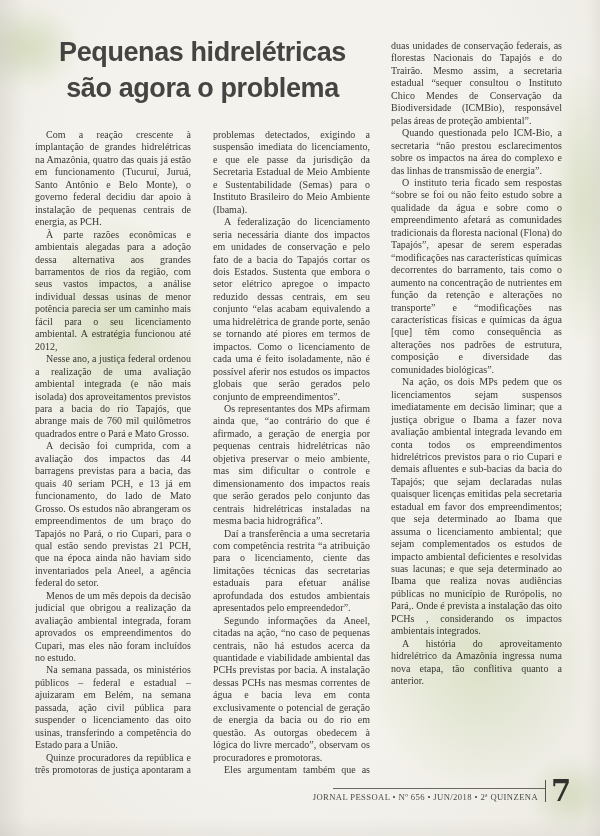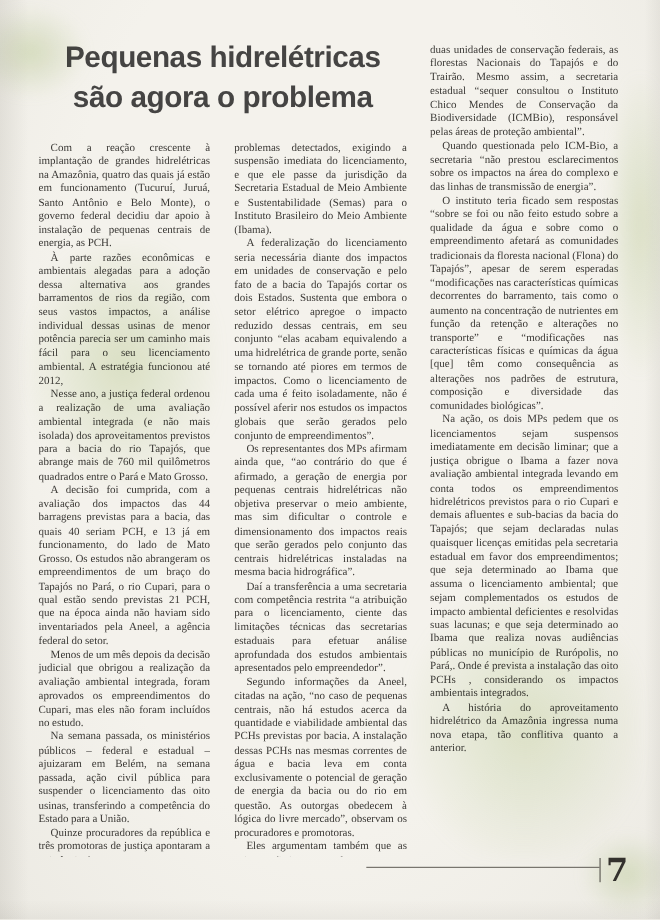--- a/index.html
+++ b/index.html
@@ -164,17 +164,18 @@
   <div class="col col3">
     <p class="no-indent">duas unidades de conservação federais, as florestas Nacionais do Tapajós e do Trairão. Mesmo assim, a secretaria estadual “sequer consultou o Instituto Chico Mendes de Conservação da Biodiversidade (ICMBio), responsável pelas áreas de proteção ambiental”.</p>
     <p>Quando questionada pelo ICM-Bio, a secretaria “não prestou esclarecimentos sobre os impactos na área do complexo e das linhas de transmissão de energia”.</p>
     <p>O instituto teria ficado sem respostas “sobre se foi ou não feito estudo sobre a qualidade da água e sobre como o empreendimento afetará as comunidades tradicionais da floresta nacional (Flona) do Tapajós”, apesar de serem esperadas “modificações nas características químicas decorrentes do barramento, tais como o aumento na concentração de nutrientes em função da retenção e alterações no transporte” e “modificações nas características físicas e químicas da água [que] têm como consequência as alterações nos padrões de estrutura, composição e diversidade das comunidades biológicas”.</p>
     <p>Na ação, os dois MPs pedem que os licenciamentos sejam suspensos imediatamente em decisão liminar; que a justiça obrigue o Ibama a fazer nova avaliação ambiental integrada levando em conta todos os empreendimentos hidrelétricos previstos para o rio Cupari e demais afluentes e sub-bacias da bacia do Tapajós; que sejam declaradas nulas quaisquer licenças emitidas pela secretaria estadual em favor dos empreendimentos; que seja determinado ao Ibama que assuma o licenciamento ambiental; que sejam complementados os estudos de impacto ambiental deficientes e resolvidas suas lacunas; e que seja determinado ao Ibama que realiza novas audiências públicas no município de Rurópolis, no Pará,. Onde é prevista a instalação das oito PCHs , considerando os impactos ambientais integrados.</p>
     <p>A história do aproveitamento hidrelétrico da Amazônia ingressa numa nova etapa, tão conflitiva quanto a anterior.</p>
   </div>
 
   <div class="footer">
     <div class="footer-rule"></div>
+    <span class="footer-text">JORNAL PESSOAL • Nº 656 • JUN/2018 • 2ª QUINZENA</span>
     <span class="footer-tick"></span>
     <span class="page-number">7</span>
   </div>
 
 </div>
 
 </body></html>

